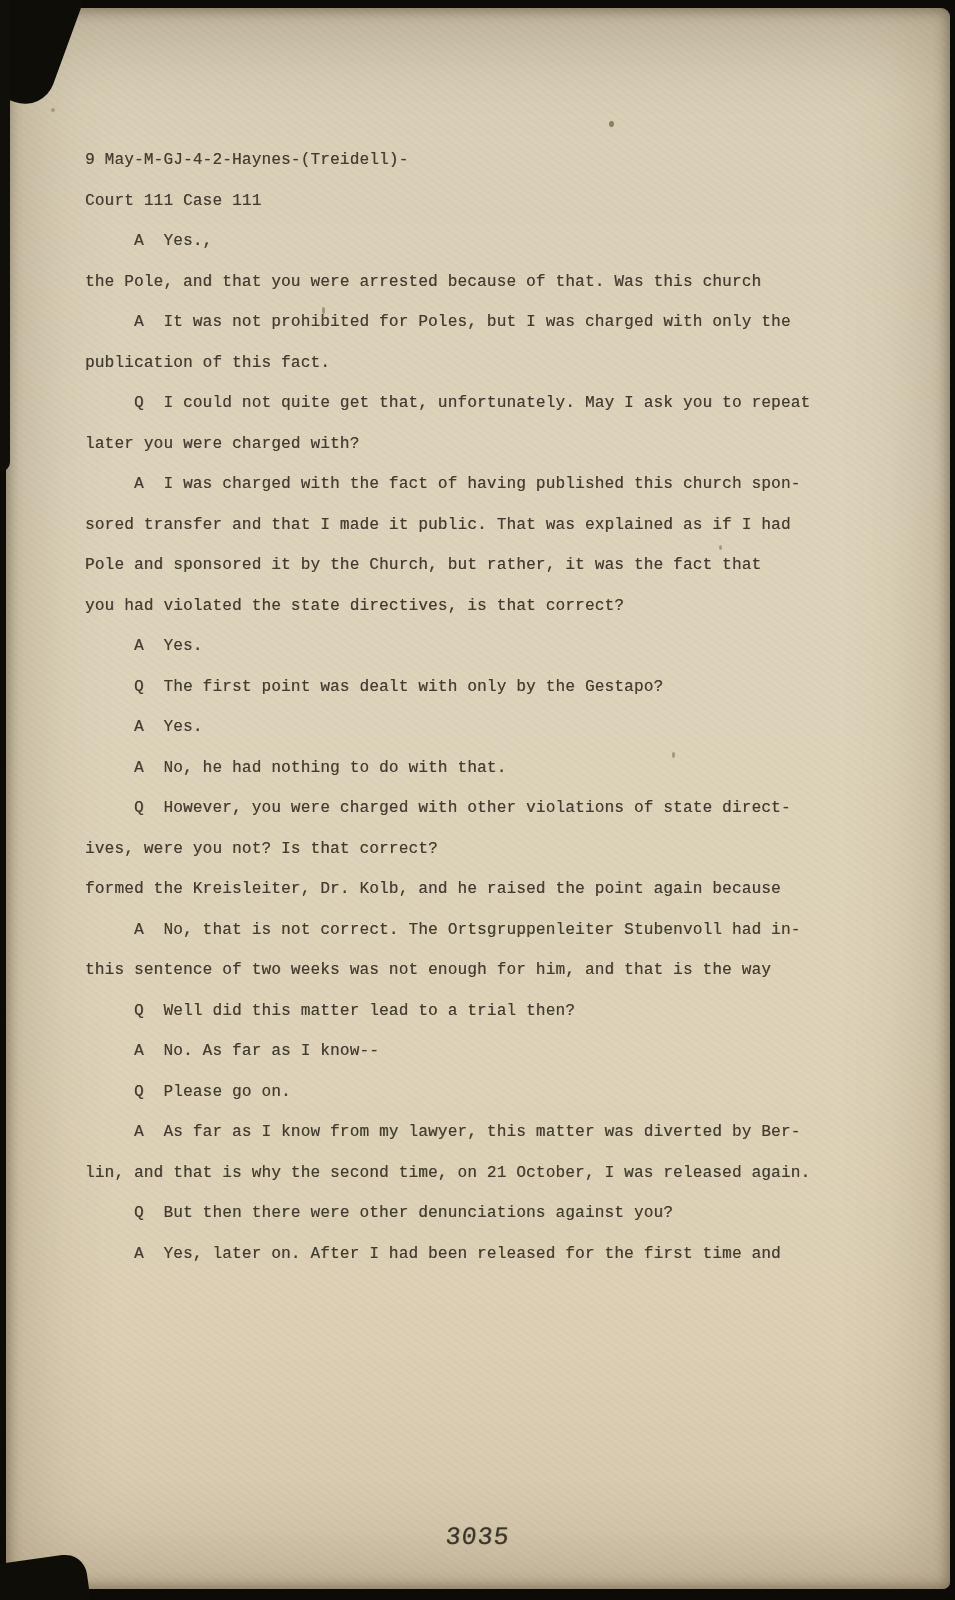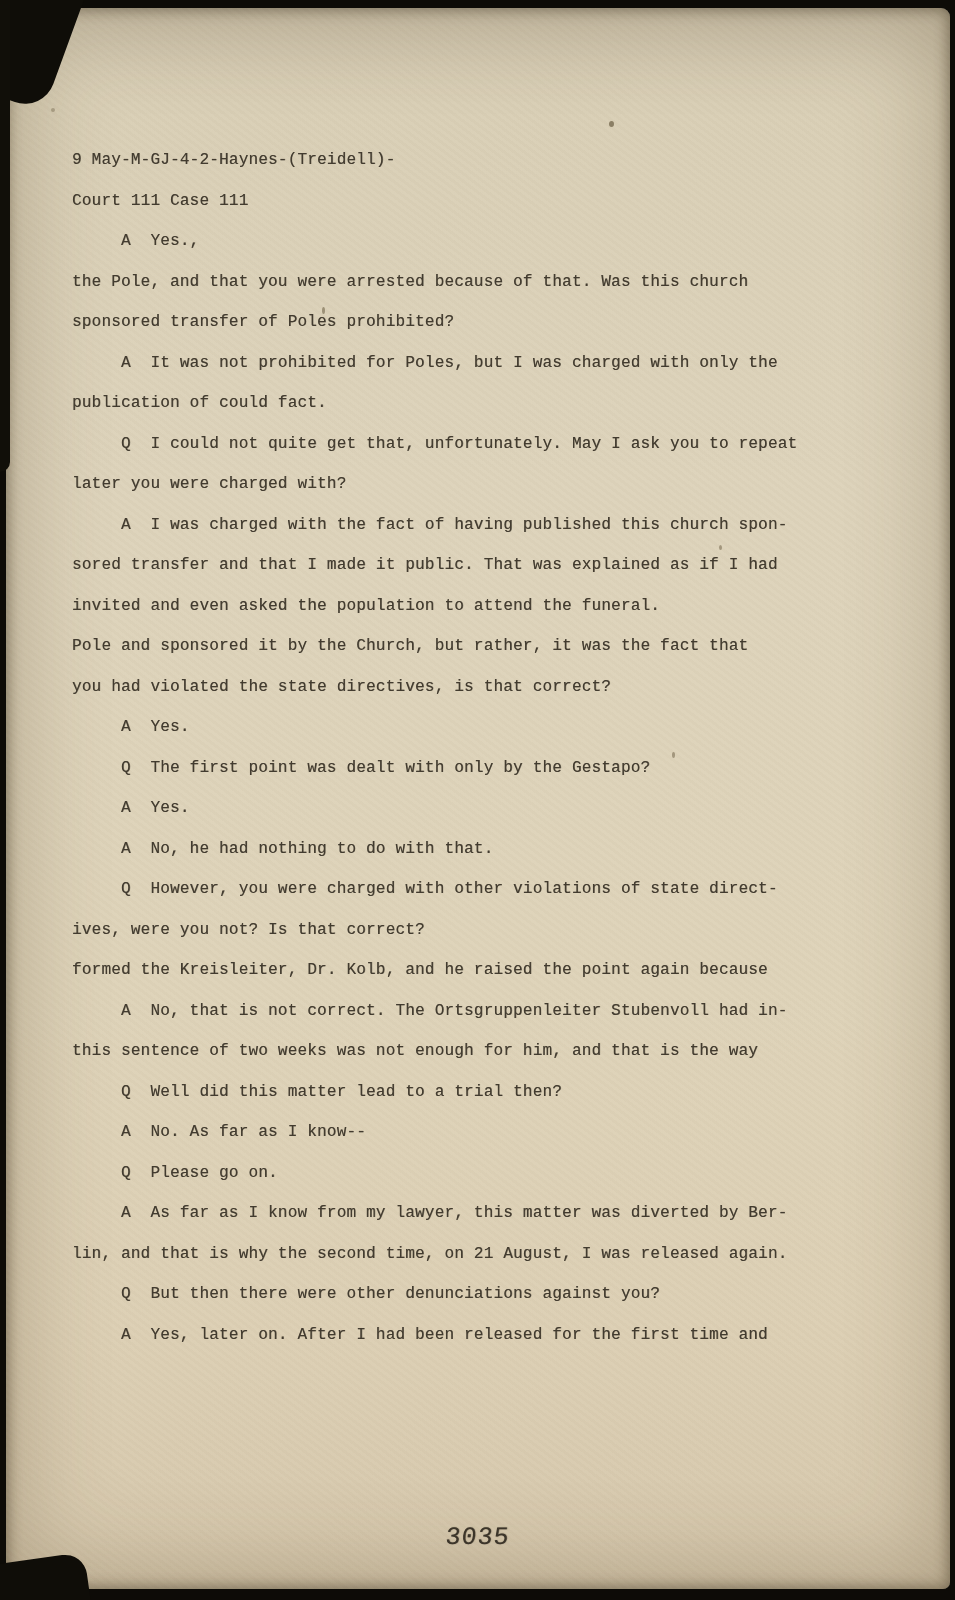--- a/index.html
+++ b/index.html
@@ -59,21 +59,21 @@
     opacity: 0.7;
   }
   .speck.s1 { left: 603px; top: 113px; width: 5px; height: 6px; }
   .speck.s2 { left: 316px; top: 299px; width: 3px; height: 7px; opacity: 0.55; }
   .speck.s3 { left: 713px; top: 537px; width: 3px; height: 5px; opacity: 0.5; }
   .speck.s4 { left: 666px; top: 744px; width: 3px; height: 6px; opacity: 0.5; }
   .speck.s5 { left: 45px; top: 100px; width: 4px; height: 4px; opacity: 0.4; }
 
   .text-block {
     position: absolute;
-    left: 72px;
+    left: 85px;
     top: 140px;
     right: 60px;
     color: #423b2f;
     font-size: 16px;
     line-height: 40.5px;
     text-shadow: 0.4px 0.3px 0.5px rgba(66,59,47,0.55);
   }
   .line {
     white-space: pre;
     letter-spacing: 0.2px;
@@ -105,42 +105,40 @@
 <div class="edge-tl"></div>
 <div class="edge-left"></div>
 <div class="edge-bl"></div>
 
 <div class="text-block">
   <div class="line">9 May-M-GJ-4-2-Haynes-(Treidell)-</div>
   <div class="line">Court 111 Case 111</div>
   <div>
       <div class="line">     A  Yes.,</div>
       <div class="line">the Pole, and that you were arrested because of that. Was this church</div>
-      <div class="line">sponsored transfer of Poles prohibited?</div>
       <div class="line">     A  It was not prohibited for Poles, but I was charged with only the</div>
-      <div class="line">publication of could fact.</div>
+      <div class="line">publication of this fact.</div>
       <div class="line">     Q  I could not quite get that, unfortunately. May I ask you to repeat</div>
       <div class="line">later you were charged with?</div>
       <div class="line">     A  I was charged with the fact of having published this church spon-</div>
       <div class="line">sored transfer and that I made it public. That was explained as if I had</div>
-      <div class="line">invited and even asked the population to attend the funeral.</div>
       <div class="line">Pole and sponsored it by the Church, but rather, it was the fact that</div>
       <div class="line">you had violated the state directives, is that correct?</div>
       <div class="line">     A  Yes.</div>
       <div class="line">     Q  The first point was dealt with only by the Gestapo?</div>
       <div class="line">     A  Yes.</div>
       <div class="line">     A  No, he had nothing to do with that.</div>
       <div class="line">     Q  However, you were charged with other violations of state direct-</div>
       <div class="line">ives, were you not? Is that correct?</div>
       <div class="line">formed the Kreisleiter, Dr. Kolb, and he raised the point again because</div>
       <div class="line">     A  No, that is not correct. The Ortsgruppenleiter Stubenvoll had in-</div>
       <div class="line">this sentence of two weeks was not enough for him, and that is the way</div>
       <div class="line">     Q  Well did this matter lead to a trial then?</div>
       <div class="line">     A  No. As far as I know--</div>
       <div class="line">     Q  Please go on.</div>
       <div class="line">     A  As far as I know from my lawyer, this matter was diverted by Ber-</div>
-      <div class="line">lin, and that is why the second time, on 21 August, I was released again.</div>
+      <div class="line">lin, and that is why the second time, on 21 October, I was released again.</div>
       <div class="line">     Q  But then there were other denunciations against you?</div>
       <div class="line">     A  Yes, later on. After I had been released for the first time and</div>
     </div>
 </div>
 
 <div class="page-number">3035</div>
 
 </body></html>

